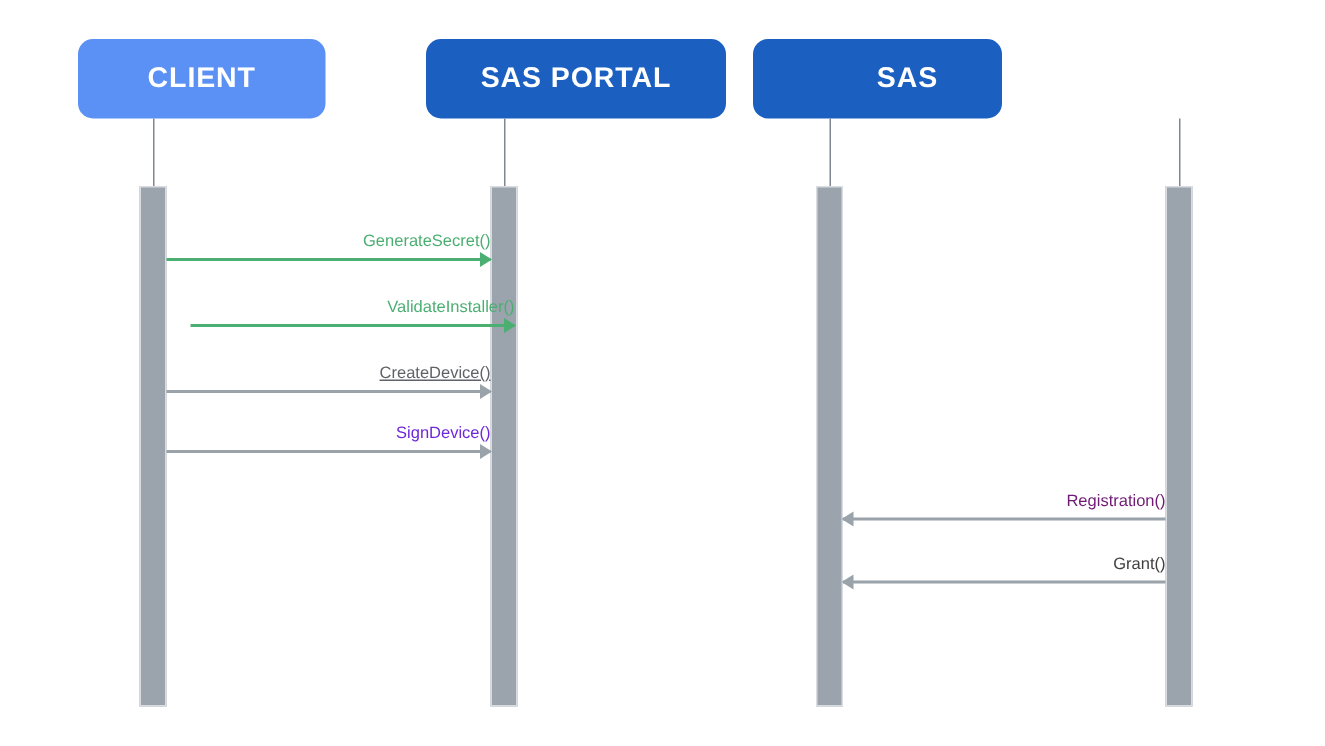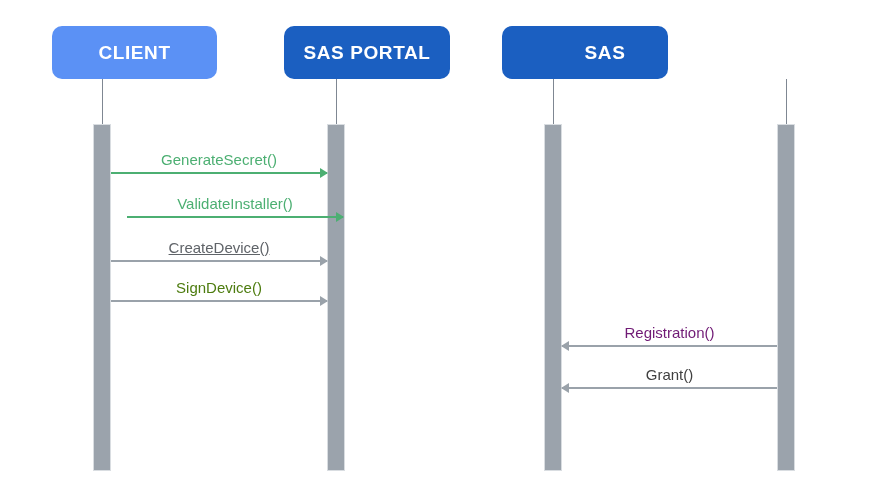--- a/index.html
+++ b/index.html
@@ -81,36 +81,36 @@
   }
   .msg-arrow.to-left {
     left: -1px;
     border-right-width: 8px;
     border-right-style: solid;
   }
   .msg-label {
     position: absolute;
     bottom: 7px;
     width: 100%;
-    text-align: center;
-    font-size: 15px;
+    text-align: right;
+    font-size: 11px;
     line-height: 1;
     white-space: nowrap;
   }
 </style>
 </head>
 <body>
 
 <div id="diagram">
 
   <div class="actor-box" style="left:20px; top:26px; width:165px; background:#5b91f5;">
     <span class="actor-label">CLIENT</span>
   </div>
 
-  <div class="actor-box" style="left:252px; top:26px; width:166px; background:#1b5fc1;">
+  <div class="actor-box" style="left:252px; top:26px; width:200px; background:#1b5fc1;">
     <span class="actor-label">SAS PORTAL</span>
   </div>
 
   <div class="actor-box" style="left:470px; top:26px; width:166px; background:#1b5fc1;padding-left:40px;">
     <span class="actor-label">SAS</span>
   </div>
 
 
   <div class="lifeline" style="left:102px; top:79px; height:45px;"></div>
   <div class="lifeline" style="left:336px; top:79px; height:45px;"></div>
@@ -136,21 +136,21 @@
 
   <div class="message" style="left:111px; top:260px; width:216px;">
     <div class="msg-line" style="background:#9aa2aa;"></div>
     <div class="msg-arrow to-right" style="border-left-color:#9aa2aa;"></div>
     <div class="msg-label" style="color:#5f6368;text-decoration:underline;">CreateDevice()</div>
   </div>
 
   <div class="message" style="left:111px; top:300px; width:216px;">
     <div class="msg-line" style="background:#9aa2aa;"></div>
     <div class="msg-arrow to-right" style="border-left-color:#9aa2aa;"></div>
-    <div class="msg-label" style="color:#4d7c0f;">SignDevice()</div>
+    <div class="msg-label" style="color:#6d28d9;">SignDevice()</div>
   </div>
 
   <div class="message" style="left:562px; top:345px; width:215px;">
     <div class="msg-line" style="background:#9aa2aa;"></div>
     <div class="msg-arrow to-left" style="border-right-color:#9aa2aa;"></div>
     <div class="msg-label" style="color:#701a75;">Registration()</div>
   </div>
 
   <div class="message" style="left:562px; top:387px; width:215px;">
     <div class="msg-line" style="background:#9aa2aa;"></div>

